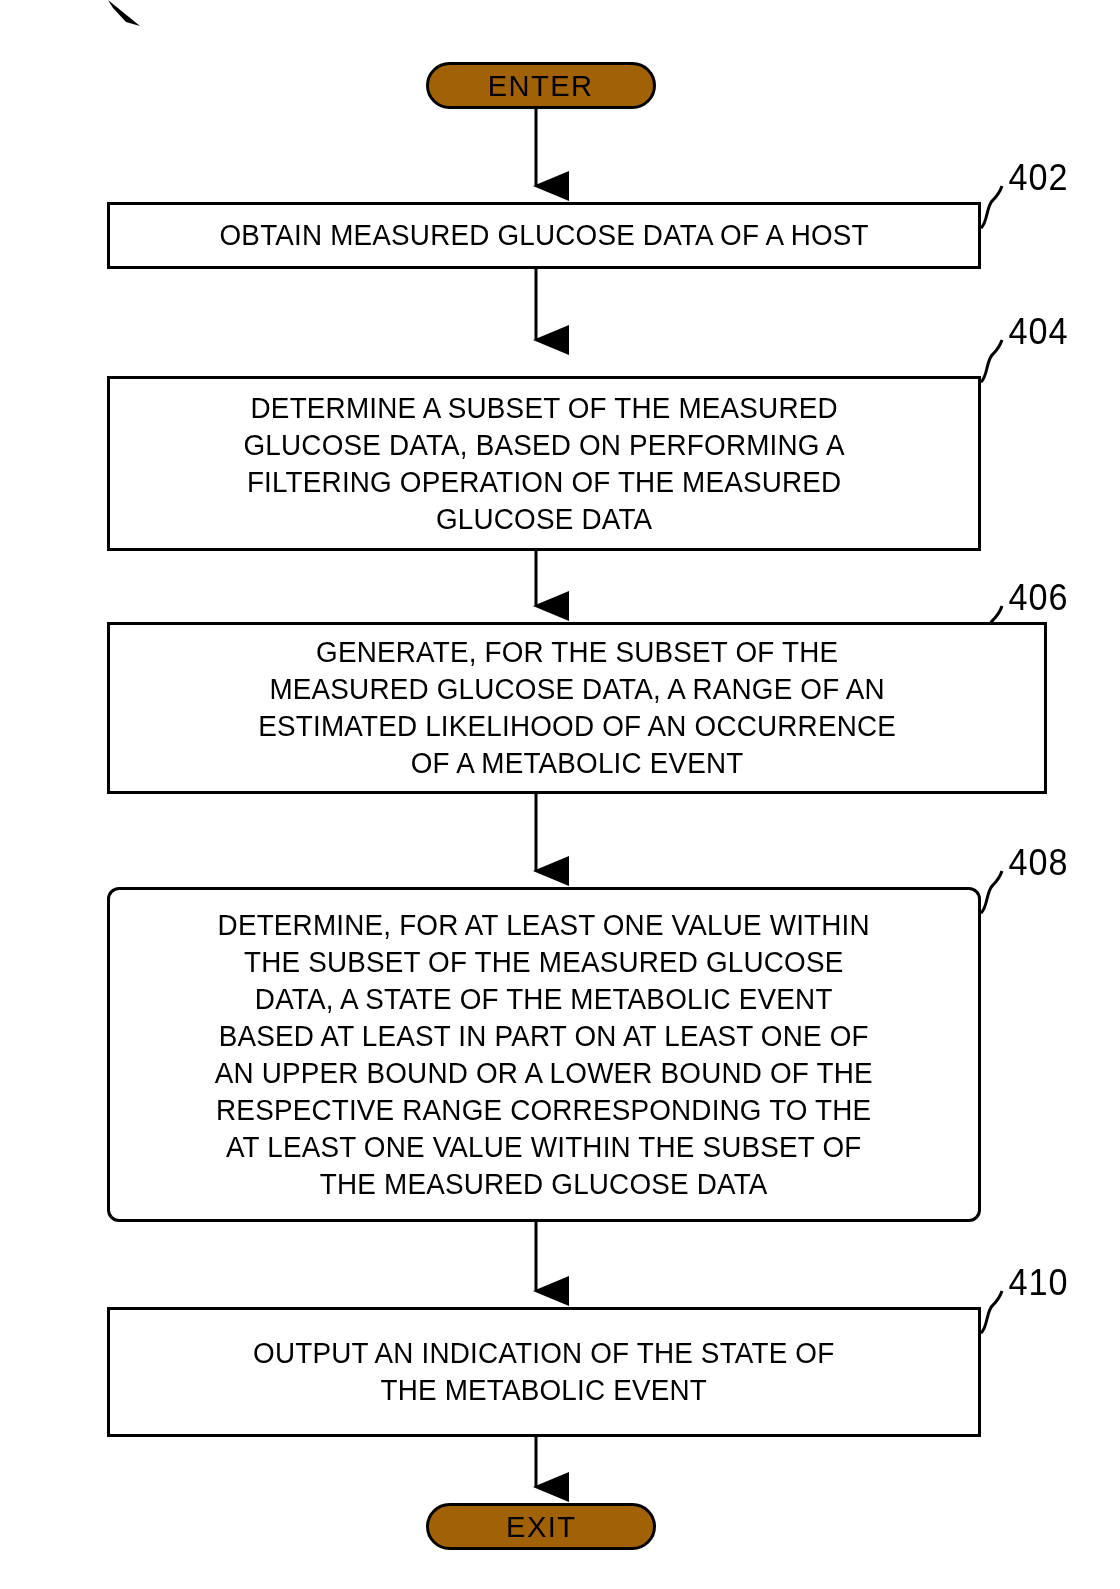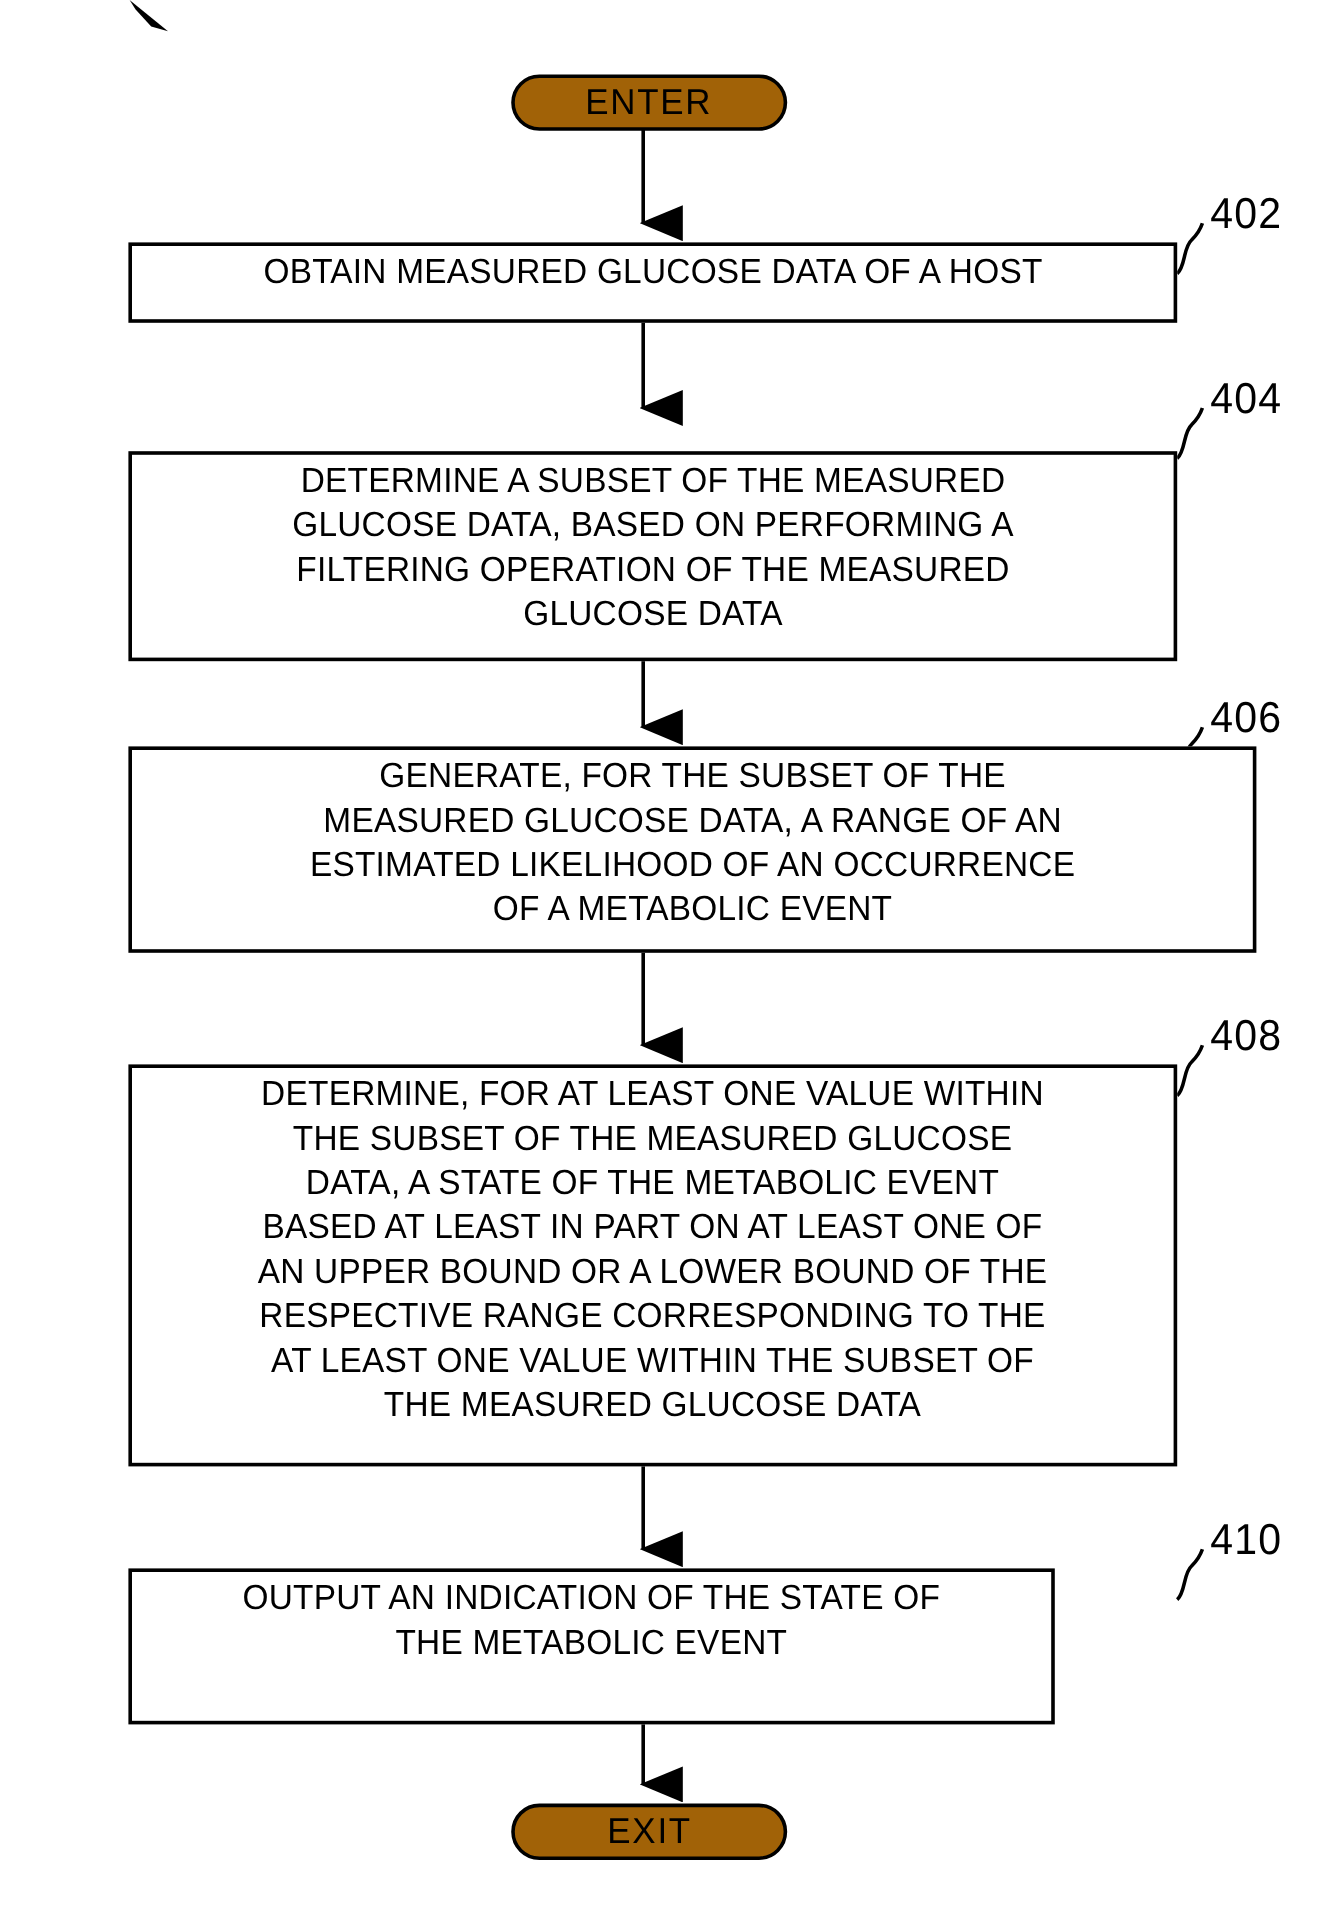--- a/index.html
+++ b/index.html
@@ -43,21 +43,21 @@
     white-space: nowrap;
   }
 
   
   .process {
     position: absolute;
     border: 3px solid #000;
     background: #fff;
     box-sizing: border-box;
     display: flex;
-    align-items: flex-start;
+    align-items: center;
     justify-content: center;
     padding: 4px 10px;
   }
   .process .ptext {
     font-size: 29px;
     line-height: 37px;
     text-align: center;
     letter-spacing: 0.2px;
     transform: scaleX(0.96);
     white-space: pre-line;
@@ -130,33 +130,33 @@
 <div class="refnum" style="left:1007px; top:314px;">404</div>
 
 <div class="process" style="left:107px; top:622px; width:940px; height:172px;">
   <div class="ptext">GENERATE, FOR THE SUBSET OF THE
 MEASURED GLUCOSE DATA, A RANGE OF AN
 ESTIMATED LIKELIHOOD OF AN OCCURRENCE
 OF A METABOLIC EVENT</div>
 </div>
 <div class="refnum" style="left:1007px; top:580px;">406</div>
 
-<div class="process" style="left:107px; top:887px; width:874px; height:335px;">
+<div class="process" style="left:107px; top:887px; width:874px; height:335px;border-radius:12px;">
   <div class="ptext">DETERMINE, FOR AT LEAST ONE VALUE WITHIN
 THE SUBSET OF THE MEASURED GLUCOSE
 DATA, A STATE OF THE METABOLIC EVENT
 BASED AT LEAST IN PART ON AT LEAST ONE OF
 AN UPPER BOUND OR A LOWER BOUND OF THE
 RESPECTIVE RANGE CORRESPONDING TO THE
 AT LEAST ONE VALUE WITHIN THE SUBSET OF
 THE MEASURED GLUCOSE DATA</div>
 </div>
 <div class="refnum" style="left:1007px; top:845px;">408</div>
 
-<div class="process" style="left:107px; top:1307px; width:772px; height:130px;">
+<div class="process" style="left:107px; top:1307px; width:874px; height:130px;">
   <div class="ptext">OUTPUT AN INDICATION OF THE STATE OF
 THE METABOLIC EVENT</div>
 </div>
 <div class="refnum" style="left:1007px; top:1265px;">410</div>
 
 <div class="terminator" style="left:426px; top:1503px; width:230px; height:47px;">
   <span>EXIT</span>
 </div>
 
 </body></html>

